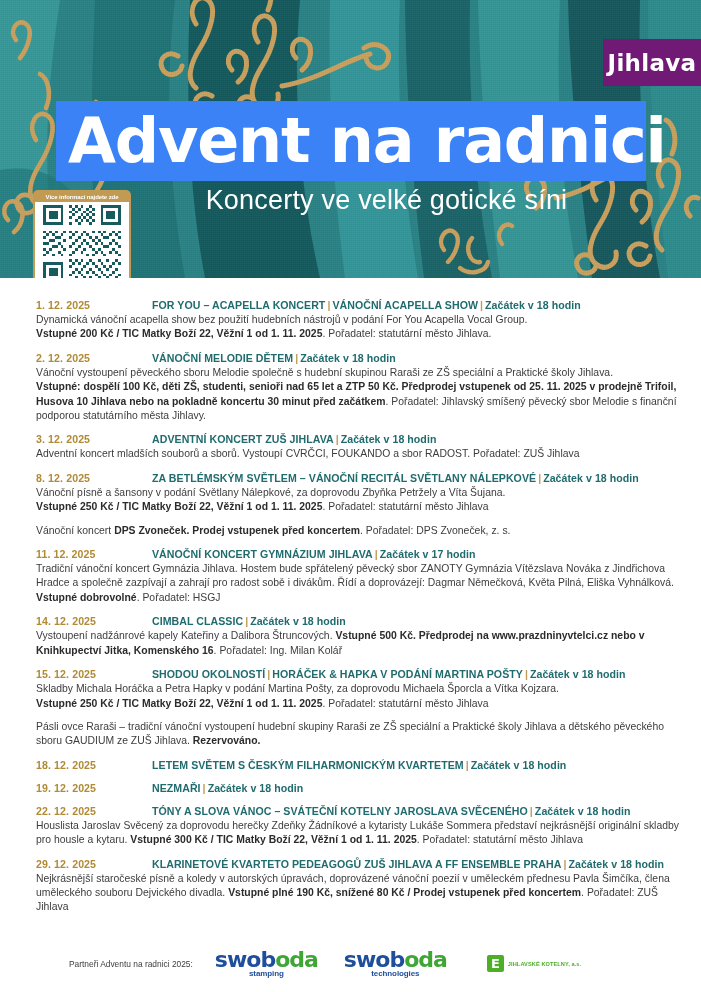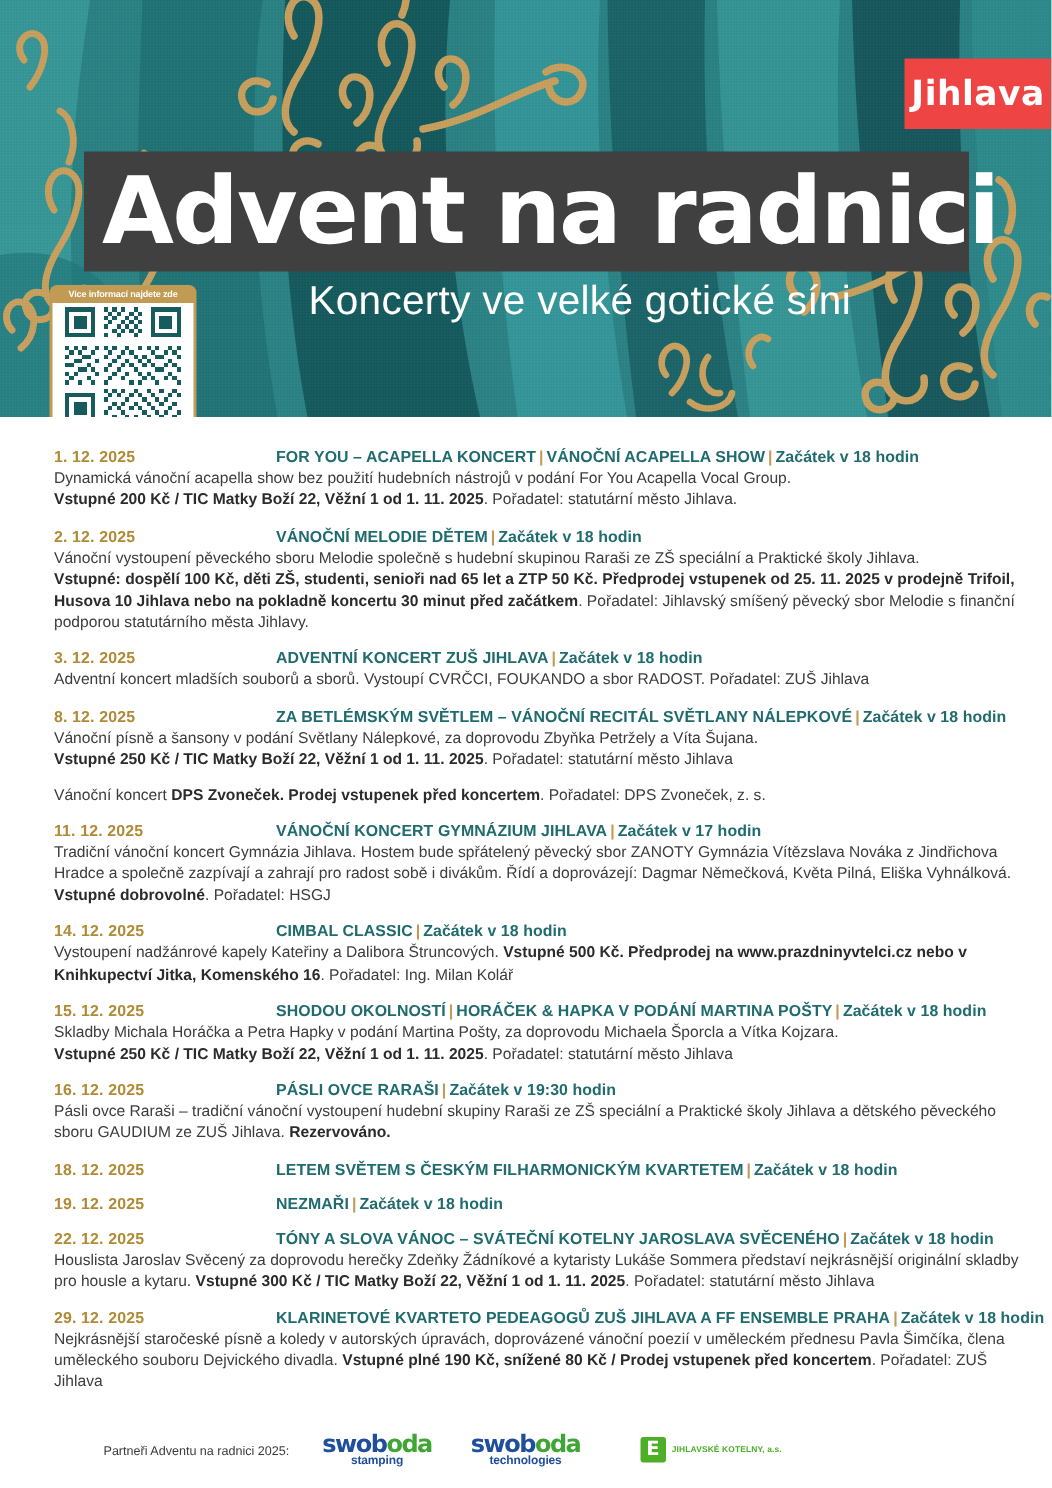--- a/index.html
+++ b/index.html
@@ -41,21 +41,21 @@
     pointer-events: none;
   }
 
   
   .title-bar {
     position: absolute;
     left: 56px;
     top: 101px;
     width: 590px;
     height: 80px;
-    background: #404040;
+    background: #3b82f6;
     display: flex;
     align-items: center;
     z-index: 6;
   }
   .title-bar h1 {
     margin: 0;
     padding: 0 0 0 12px;
     font-size: 62px;
     line-height: 62px;
     letter-spacing: -1.2px;
@@ -79,21 +79,21 @@
     padding-left: 72px;
   }
 
   
   .city-badge {
     position: absolute;
     right: 0;
     top: 39px;
     width: 98px;
     height: 47px;
-    background: #ef4444;
+    background: #701a75;
     display: flex;
     align-items: center;
     justify-content: center;
     z-index: 7;
   }
   .city-badge span {
     color: #ffffff;
     font-weight: 700;
     font-size: 23px;
     letter-spacing: .3px;
@@ -141,21 +141,20 @@
   .event {
     margin-bottom: 9px;
   }
   .ev-head {
     display: flex;
     align-items: flex-end;
     font-size: 10.6px;
     line-height: 14px;
     font-weight: 700;
     white-space: nowrap;
-    gap: 32px;
   }
   .ev-date {
     color: #b08a35;
     width: 104px;
     flex: 0 0 104px;
     letter-spacing: .1px;
   }
   .ev-titles {
     color: #1f6b6e;
     letter-spacing: .05px;
@@ -194,21 +193,21 @@
     margin-right: 22px;
     white-space: nowrap;
     margin-left: 33px;
   }
   .logo-swoboda {
     margin-right: 26px;
     text-align: right;
     line-height: 1;
   }
   .logo-swoboda .w1 {
-    font-size: 16px;
+    font-size: 22px;
     font-weight: 700;
     letter-spacing: -1px;
     font-family: "DejaVu Sans", "Liberation Sans", sans-serif;
   }
   .logo-swoboda .w1 .blue { color: #1f4e9c; }
   .logo-swoboda .w1 .green { color: #3fa535; }
   .logo-swoboda .sub {
     font-size: 8px;
     font-weight: 700;
     color: #1f4e9c;
@@ -555,24 +554,20 @@
       <div class="ev-body">Vystoupení nadžánrové kapely Kateřiny a Dalibora Štruncových. <b>Vstupné 500 Kč. Předprodej na www.prazdninyvtelci.cz nebo v Knihkupectví Jitka, Komenského 16</b>. Pořadatel: Ing. Milan Kolář</div>
     </div>
     <div class="event">
       <div class="ev-head">
         <span class="ev-date">15. 12. 2025</span>
         <span class="ev-titles"><span>SHODOU OKOLNOSTÍ</span><span class="sep">|</span><span>HORÁČEK &amp; HAPKA V PODÁNÍ MARTINA POŠTY</span><span class="sep">|</span><span>Začátek v 18 hodin</span></span>
       </div>
       <div class="ev-body">Skladby Michala Horáčka a Petra Hapky v podání Martina Pošty, za doprovodu Michaela Šporcla a Vítka Kojzara.<br><b>Vstupné 250 Kč / TIC Matky Boží 22, Věžní 1 od 1. 11. 2025</b>. Pořadatel: statutární město Jihlava</div>
     </div>
     <div class="event">
-      <div class="ev-head">
-        <span class="ev-date">16. 12. 2025</span>
-        <span class="ev-titles"><span>PÁSLI OVCE RARAŠI</span><span class="sep">|</span><span>Začátek v 19:30 hodin</span></span>
-      </div>
       <div class="ev-body">Pásli ovce Raraši – tradiční vánoční vystoupení hudební skupiny Raraši ze ZŠ speciální a Praktické školy Jihlava a dětského pěveckého sboru GAUDIUM ze ZUŠ Jihlava. <b>Rezervováno.</b></div>
     </div>
     <div class="event">
       <div class="ev-head">
         <span class="ev-date">18. 12. 2025</span>
         <span class="ev-titles"><span>LETEM SVĚTEM S ČESKÝM FILHARMONICKÝM KVARTETEM</span><span class="sep">|</span><span>Začátek v 18 hodin</span></span>
       </div>
     </div>
     <div class="event">
       <div class="ev-head">

